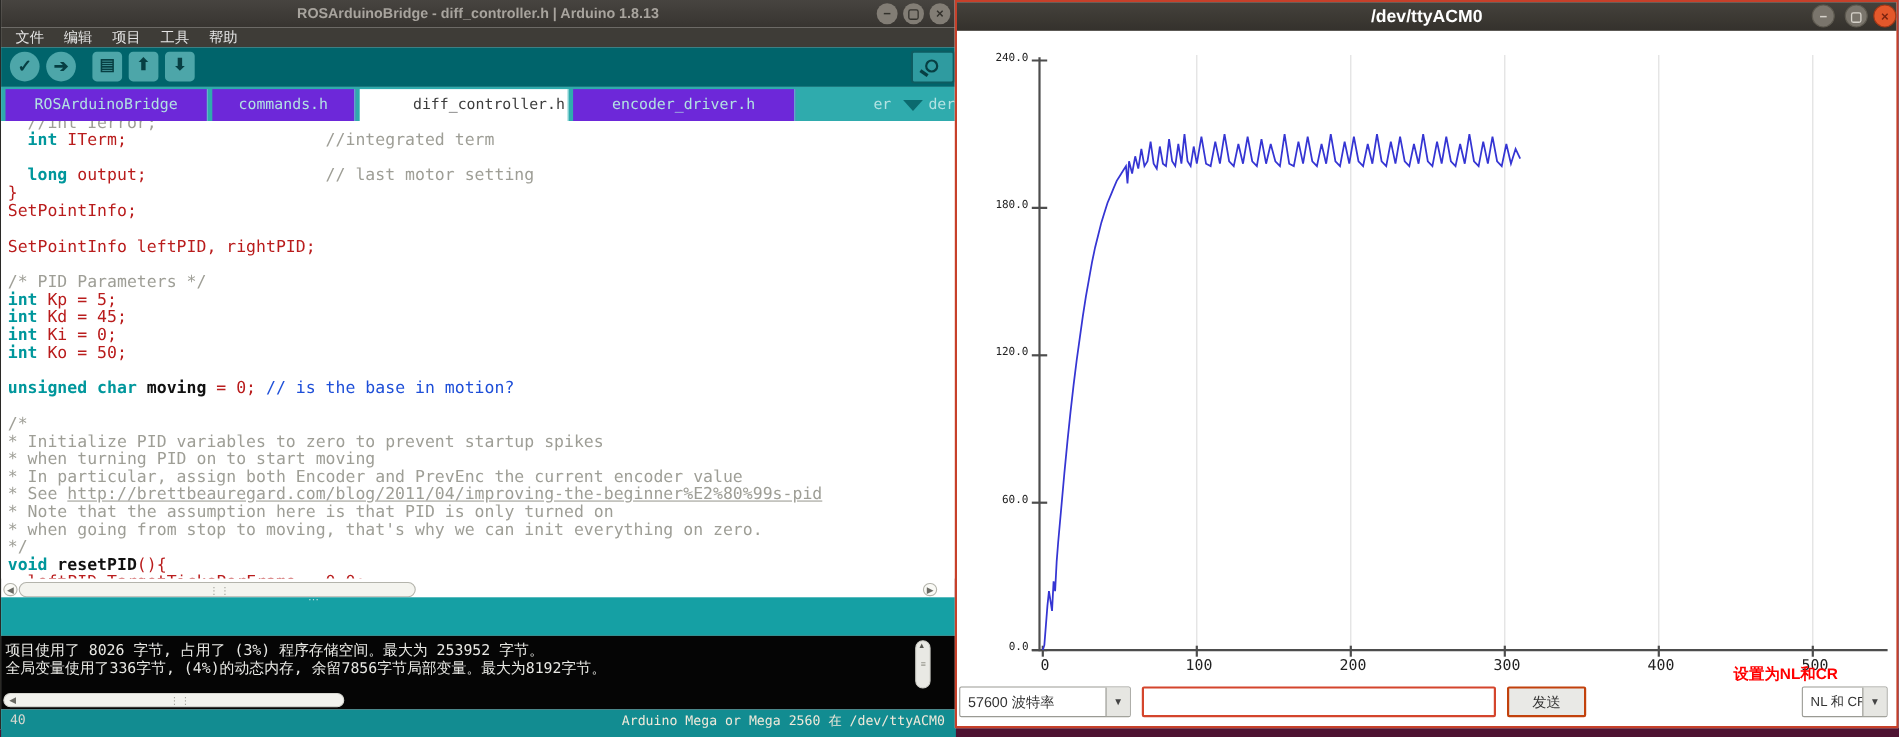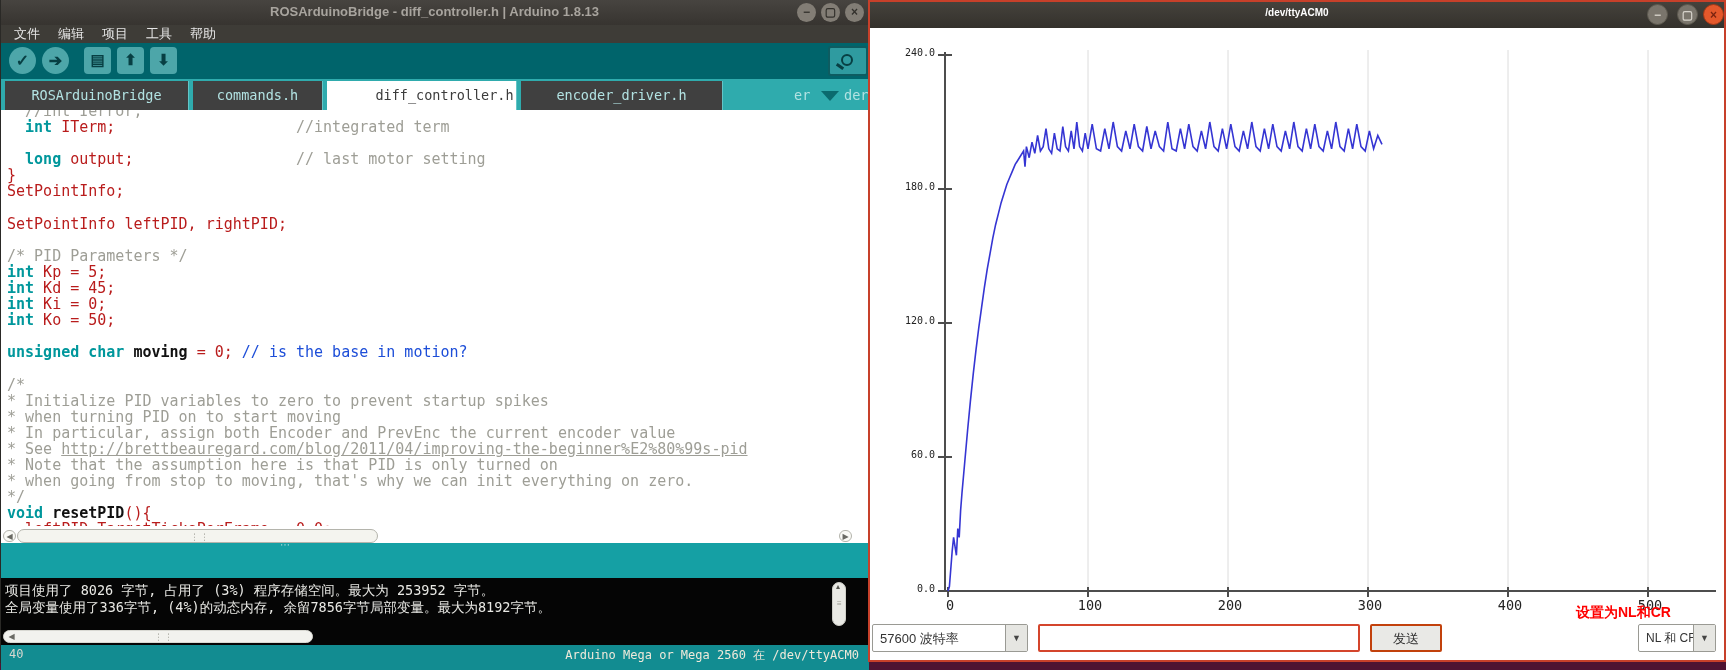--- a/index.html
+++ b/index.html
@@ -20,21 +20,21 @@
   .ide-toolbar { position:absolute; left:0; top:43px; width:100%; height:36px; background:#00646b; }
   .tbtn-circle { position:absolute; top:4px; width:27px; height:27px; border-radius:50%;
     background:#4da6a9; color:#073f43; text-align:center; line-height:27px; font-size:16px; font-weight:bold; }
   .tbtn-square { position:absolute; top:4px; width:27px; height:27px; border-radius:4px;
     background:#4da6a9; color:#073f43; text-align:center; line-height:26px; font-size:15px; font-weight:bold; }
   .serial-btn { position:absolute; top:3px; left:827px; width:40px; height:30px; border-radius:3px;
     background:#2f9ba0; border:2px solid #0d5c61; }
   .mag { position:absolute; left:11px; top:6px; width:12px; height:12px; border:2.5px solid #073f43; border-radius:50%; }
   .mag::after { content:""; position:absolute; left:-7px; top:9px; width:8px; height:3px; background:#073f43; transform:rotate(35deg); }
   .ide-tabbar { position:absolute; left:0; top:79px; width:100%; height:31px; background:#2fabad; }
-  .tab { position:absolute; top:2px; height:29px; background:#404040; border-right:1px solid #63c5c7;
+  .tab { position:absolute; top:2px; height:29px; background:#6d28d9; border-right:1px solid #63c5c7;
     font-family:"DejaVu Sans Mono", monospace; font-size:13.5px; color:#b2e2e2;
     text-align:center; line-height:29px; overflow:hidden; white-space:nowrap; }
   .tab.active { background:#ffffff; color:#3c3c3c;padding-left:46px; }
   .tab-frag { position:absolute; top:8px; font-family:"DejaVu Sans Mono", monospace; font-size:13.5px; color:#b2e2e2; }
   .tab-caret { position:absolute; top:12px; width:0; height:0;
     border-left:9px solid transparent; border-right:9px solid transparent; border-top:10px solid #0b6a6e; }
 
   .ide-editor { position:absolute; left:0; top:110px; width:868px; height:416px; background:#fff; overflow:hidden; }
   .code { position:absolute; left:6px; top:-7px; font-family:"DejaVu Sans Mono", monospace;
     font-size:15px; line-height:16.1px; white-space:pre; }
@@ -68,21 +68,21 @@
 
   .ide-statusbar { position:absolute; left:0; top:645px; width:868px; height:28px; background:#128c91; }
   .status-left { position:absolute; left:8px; top:2px; font-family:"DejaVu Sans Mono", monospace; font-size:12px; color:#d8d8d0; }
   .status-right { position:absolute; right:10px; top:2px; font-family:"DejaVu Sans Mono", monospace; font-size:12px; color:#efe9da; }
 
   
   .plotter { position:absolute; left:868px; top:0; width:858px; height:662px;
     background:#fff; border:2px solid #c7402a; }
   .pl-titlebar { position:absolute; left:0; top:0; width:854px; height:26px;
     background:linear-gradient(#45423c,#34312c); }
-  .pl-title { position:absolute; left:0; right:0; top:5px; text-align:center; font-size:10px; font-weight:bold; color:#ffffff; }
+  .pl-title { position:absolute; left:0; right:0; top:5px; text-align:center; font-size:16px; font-weight:bold; color:#ffffff; }
   .pl-btn { position:absolute; top:2px; width:21px; height:21px; border-radius:50%;
     text-align:center; line-height:20px; font-size:12px; font-weight:bold; }
   .pl-btn.gray { background:#7a756c; color:#d6d2ca; border:1px solid #5d594f; }
   .pl-btn.close { background:#e4582b; color:#7b2410; border:1px solid #a23716; }
 
   .chart-svg { position:absolute; left:0; top:0; }
   .ylab { position:absolute; width:60px; text-align:right; font-family:"DejaVu Sans Mono", monospace;
     font-size:10px; color:#222; }
   .xlab { position:absolute; width:60px; text-align:center; font-family:"DejaVu Sans Mono", monospace;
     font-size:13.5px; color:#222; }

